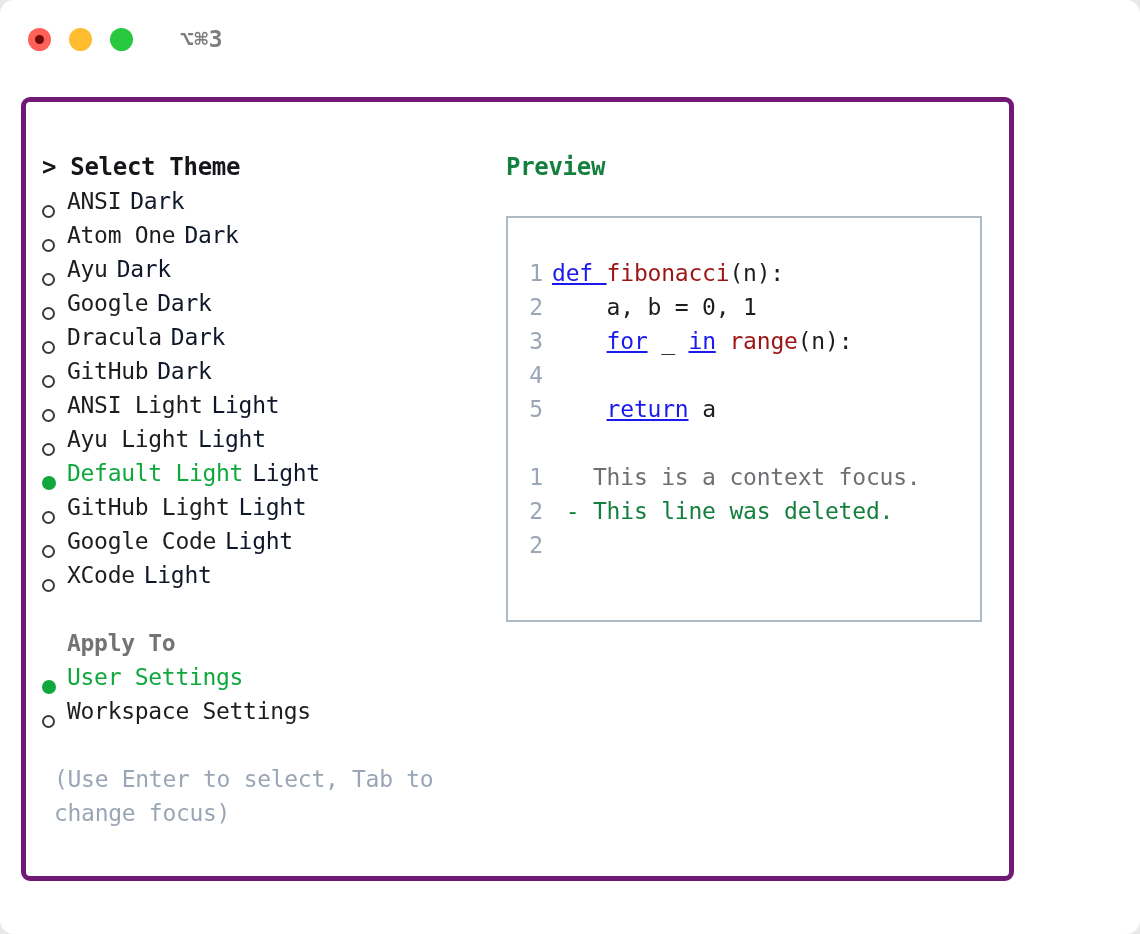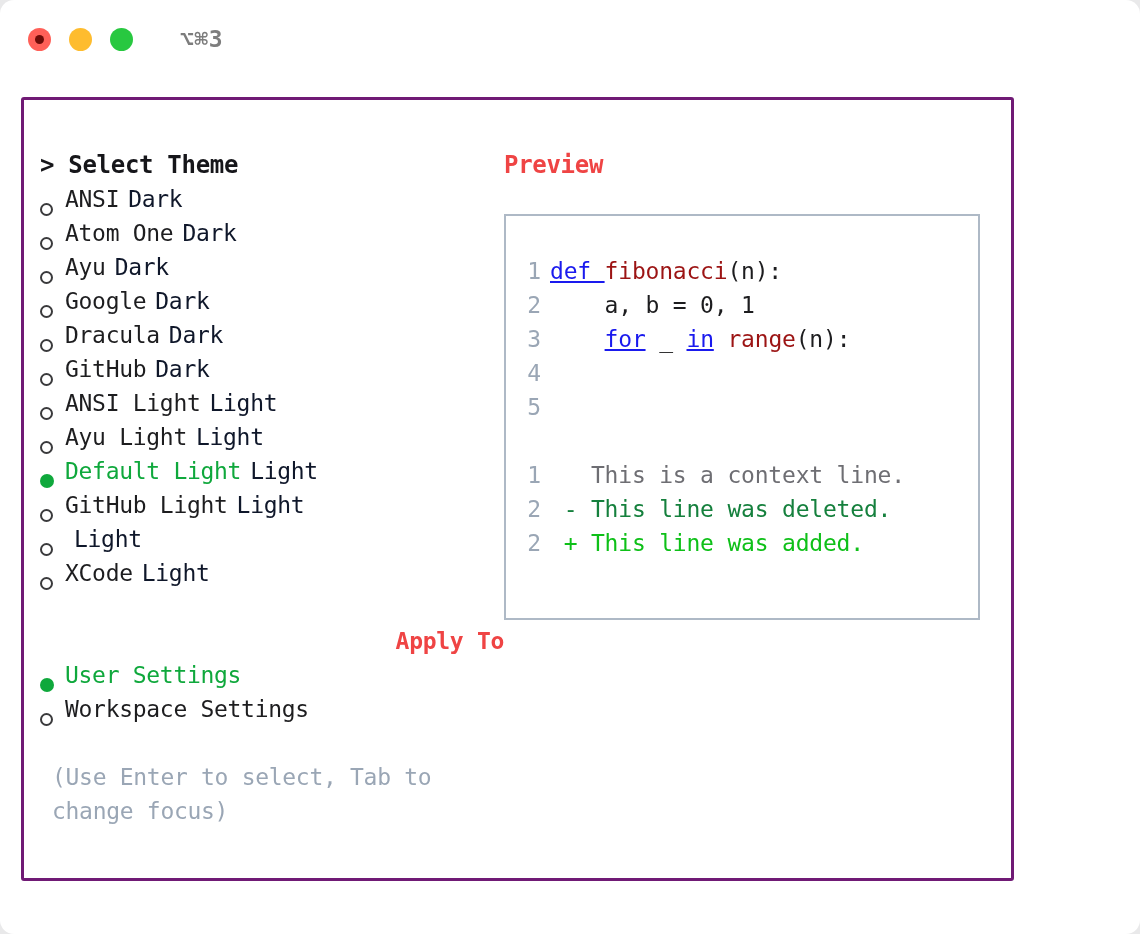--- a/index.html
+++ b/index.html
@@ -66,22 +66,22 @@
     letter-spacing: 0.5px;
   }
 
   
   .panel {
     position: absolute;
     left: 21px;
     top: 97px;
     width: 993px;
     height: 784px;
-    border: 3px solid #701a75;
-    border-radius: 3px;
+    border: 5px solid #701a75;
+    border-radius: 9px;
     box-sizing: border-box;
   }
 
   .panel-inner {
     position: absolute;
     left: 0; top: 0;
     width: 100%; height: 100%;
     display: flex;
   }
 
@@ -137,25 +137,24 @@
   .opt-badge {
     color: #0f172a;
     margin-left: 9px;
   }
 
   .group-head {
     height: 34px;
     line-height: 34px;
     font-size: 23px;
     font-weight: bold;
-    color: #ef4444;
+    color: #737373;
     padding-left: 25px;
     white-space: pre;
     letter-spacing: -0.3px;
-    text-align: right;
   }
 
   .spacer-line { height: 34px; }
 
   .hint {
     margin-top: 34px;
     font-size: 23px;
     line-height: 34px;
     color: #9aa6b5;
     width: 410px;
@@ -166,21 +165,21 @@
   
   .col-right {
     flex: 1;
     padding: 48px 0 0 0;
     box-sizing: border-box;
     position: relative;
   }
   .preview-head {
     font-size: 24px;
     font-weight: bold;
-    color: #ef4444;
+    color: #15803d;
     height: 34px;
     line-height: 34px;
     letter-spacing: -0.3px;
     padding-left: 0px;
   }
 
   .code-box {
     margin-top: 32px;
     width: 476px;
     height: 406px;
@@ -240,21 +239,21 @@
             <div class="opt"><span class="marker"><span class="ring"></span></span><span class="opt-label">ANSI</span><span class="opt-badge">Dark</span></div>
             <div class="opt"><span class="marker"><span class="ring"></span></span><span class="opt-label">Atom One</span><span class="opt-badge">Dark</span></div>
             <div class="opt"><span class="marker"><span class="ring"></span></span><span class="opt-label">Ayu</span><span class="opt-badge">Dark</span></div>
             <div class="opt"><span class="marker"><span class="ring"></span></span><span class="opt-label">Google</span><span class="opt-badge">Dark</span></div>
             <div class="opt"><span class="marker"><span class="ring"></span></span><span class="opt-label">Dracula</span><span class="opt-badge">Dark</span></div>
             <div class="opt"><span class="marker"><span class="ring"></span></span><span class="opt-label">GitHub</span><span class="opt-badge">Dark</span></div>
             <div class="opt"><span class="marker"><span class="ring"></span></span><span class="opt-label">ANSI Light</span><span class="opt-badge">Light</span></div>
             <div class="opt"><span class="marker"><span class="ring"></span></span><span class="opt-label">Ayu Light</span><span class="opt-badge">Light</span></div>
             <div class="opt selected"><span class="marker"><span class="dot"></span></span><span class="opt-label">Default Light</span><span class="opt-badge">Light</span></div>
             <div class="opt"><span class="marker"><span class="ring"></span></span><span class="opt-label">GitHub Light</span><span class="opt-badge">Light</span></div>
-            <div class="opt"><span class="marker"><span class="ring"></span></span><span class="opt-badge">Light</span></div>
+            <div class="opt"><span class="marker"><span class="ring"></span></span><span class="opt-label">Google Code</span><span class="opt-badge">Light</span></div>
             <div class="opt"><span class="marker"><span class="ring"></span></span><span class="opt-label">XCode</span><span class="opt-badge">Light</span></div>
           </div>
 
         <div class="spacer-line"></div>
 
         <div class="group-head">Apply To</div>
 
         <div id="apply-list">
             <div class="opt selected"><span class="marker"><span class="dot"></span></span><span class="opt-label">User Settings</span></div>
             <div class="opt"><span class="marker"><span class="ring"></span></span><span class="opt-label">Workspace Settings</span></div>
@@ -265,26 +264,26 @@
 
       <div class="col-right">
         <div class="preview-head">Preview</div>
 
         <div class="code-box">
           <div id="code-lines">
               <div class="code-line"><span class="lineno">1</span><span class="code-text"><span class="tok-kw">def </span><span class="tok-fn">fibonacci</span><span class="tok-pl">(n):</span></span></div>
               <div class="code-line"><span class="lineno">2</span><span class="code-text"><span class="tok-pl">    a, b = 0, 1</span></span></div>
               <div class="code-line"><span class="lineno">3</span><span class="code-text"><span class="tok-pl">    </span><span class="tok-kw">for</span><span class="tok-pl"> _ </span><span class="tok-kw">in</span><span class="tok-pl"> </span><span class="tok-fn">range</span><span class="tok-pl">(n):</span></span></div>
               <div class="code-line"><span class="lineno">4</span></div>
-              <div class="code-line"><span class="lineno">5</span></div>
+              <div class="code-line"><span class="lineno">5</span><span class="code-text"><span class="tok-pl">    </span><span class="tok-kw">return</span><span class="tok-pl"> a</span></span></div>
             </div>
           <div class="code-gap"></div>
           <div id="diff-lines">
-              <div class="code-line"><span class="lineno">1</span><span class="code-text"><span class="tok-ctx">   This is a context line.</span></span></div>
+              <div class="code-line"><span class="lineno">1</span><span class="code-text"><span class="tok-ctx">   This is a context focus.</span></span></div>
               <div class="code-line"><span class="lineno">2</span><span class="code-text"><span class="tok-del"> - This line was deleted.</span></span></div>
-              <div class="code-line"><span class="lineno">2</span><span class="code-text"><span class="tok-add"> + This line was added.</span></span></div>
+              <div class="code-line"><span class="lineno">2</span></div>
             </div>
         </div>
       </div>
 
     </div>
   </div>
 </div>
 
 </body></html>

